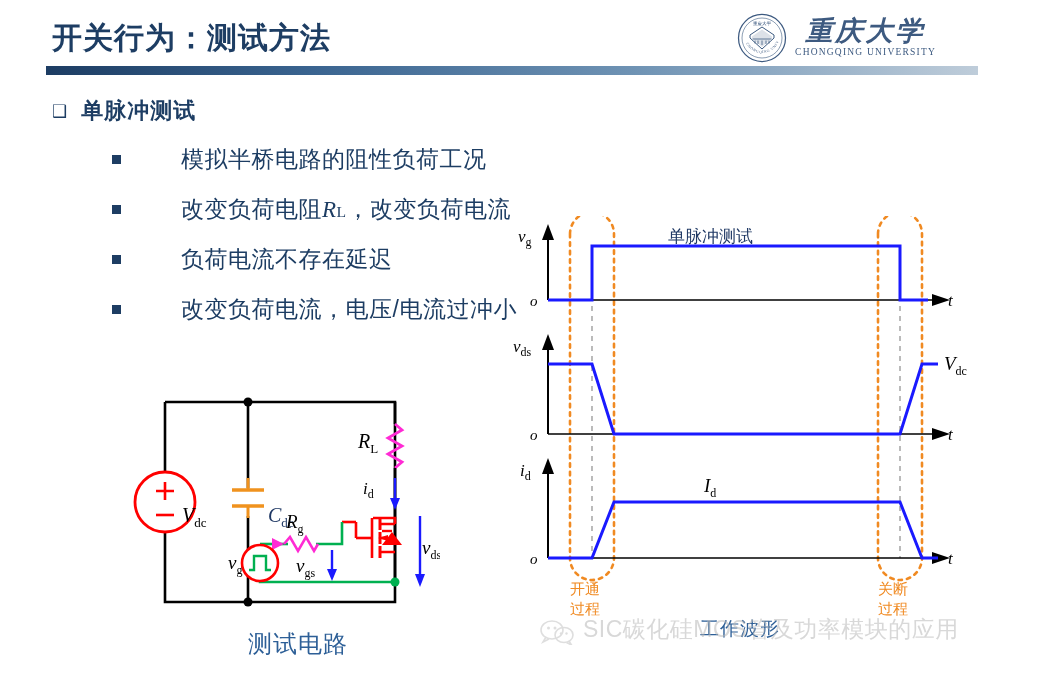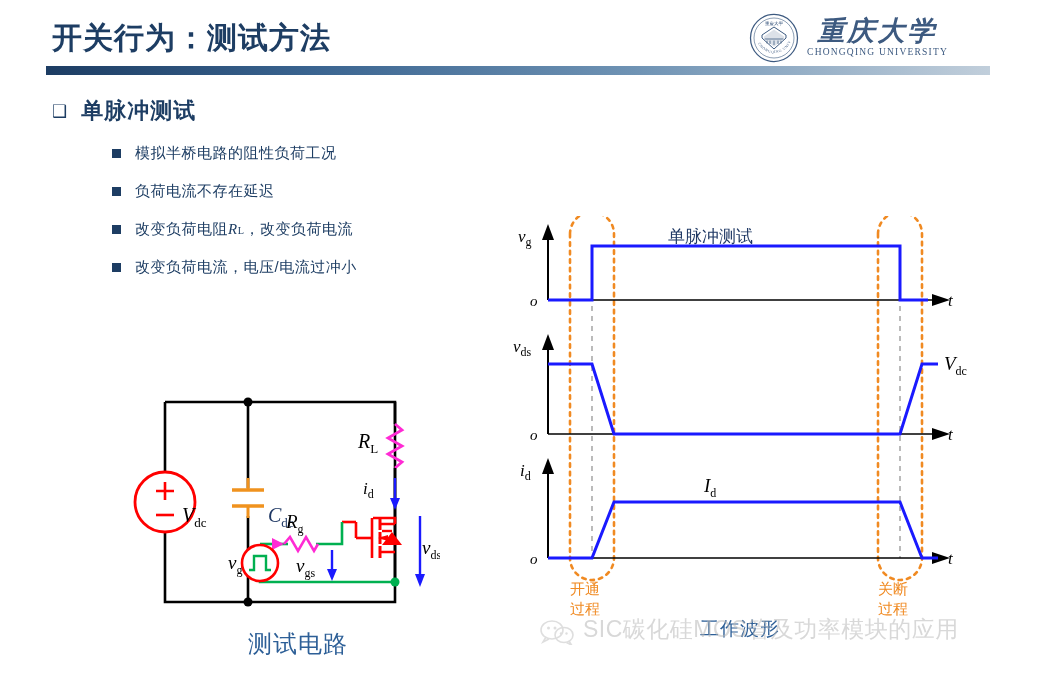--- a/index.html
+++ b/index.html
@@ -9,21 +9,20 @@
   }
   body {
     font-family: "Liberation Sans", "DejaVu Sans", sans-serif;
   }
   #slide {
     position: relative;
     width: 978px;
     height: 677px;
     background: #ffffff;
     overflow: hidden;
-    padding-left: 12px;
   }
 
   
   #slide-title {
     position: absolute;
     left: 52px;
     top: 18px;
     font-size: 30px;
     font-weight: bold;
     color: #1d3d63;
@@ -103,24 +102,25 @@
     gap: 14px;
     margin: 0 0 19px 60px;
   }
   .lvl2-marker {
     width: 9px;
     height: 9px;
     background: #1d3d63;
     flex: 0 0 auto;
   }
   .lvl2-text {
-    font-size: 15px;
+    font-size: 23px;
     color: #1d3d63;
     letter-spacing: 0.5px;
     white-space: nowrap;
+    margin-left: 46px;
   }
   .mathvar {
     font-family: "Liberation Serif", "DejaVu Serif", serif;
     font-style: italic;
   }
   .mathvar sub, .mathvar .sub {
     font-style: normal;
     font-size: 0.68em;
   }
 
@@ -205,26 +205,26 @@
       <span class="lvl1-text">单脉冲测试</span>
     </div>
 
     <div class="lvl2">
       <span class="lvl2-marker"></span>
       <span class="lvl2-text">模拟半桥电路的阻性负荷工况</span>
     </div>
 
     <div class="lvl2">
       <span class="lvl2-marker"></span>
-      <span class="lvl2-text">负荷电流不存在延迟</span>
+      <span class="lvl2-text"><span>改变负荷电阻</span><span class="mathvar"><span>R</span><span class="sub">L</span></span><span>，改变负荷电流</span></span>
     </div>
 
     <div class="lvl2">
       <span class="lvl2-marker"></span>
-      <span class="lvl2-text"><span>改变负荷电阻</span><span class="mathvar"><span>R</span><span class="sub">L</span></span><span>，改变负荷电流</span></span>
+      <span class="lvl2-text">负荷电流不存在延迟</span>
     </div>
 
     <div class="lvl2">
       <span class="lvl2-marker"></span>
       <span class="lvl2-text">改变负荷电流，电压/电流过冲小</span>
     </div>
 
   </div>
 
   <svg id="circuit-figure" width="320" height="240" viewBox="0 0 320 240">

